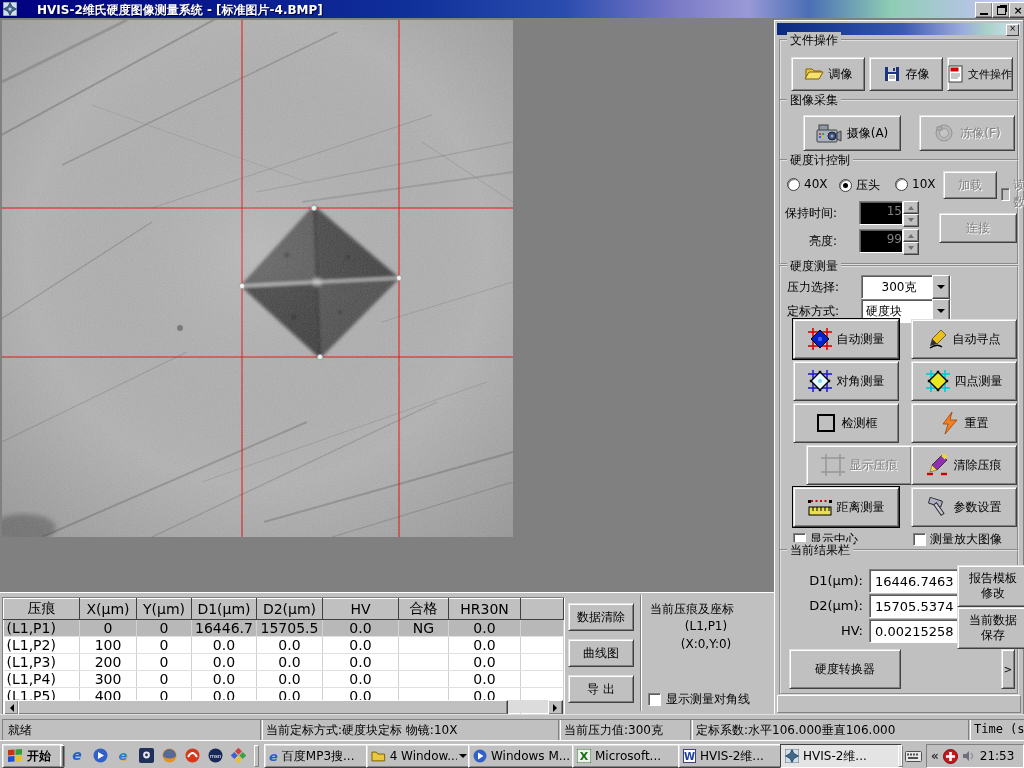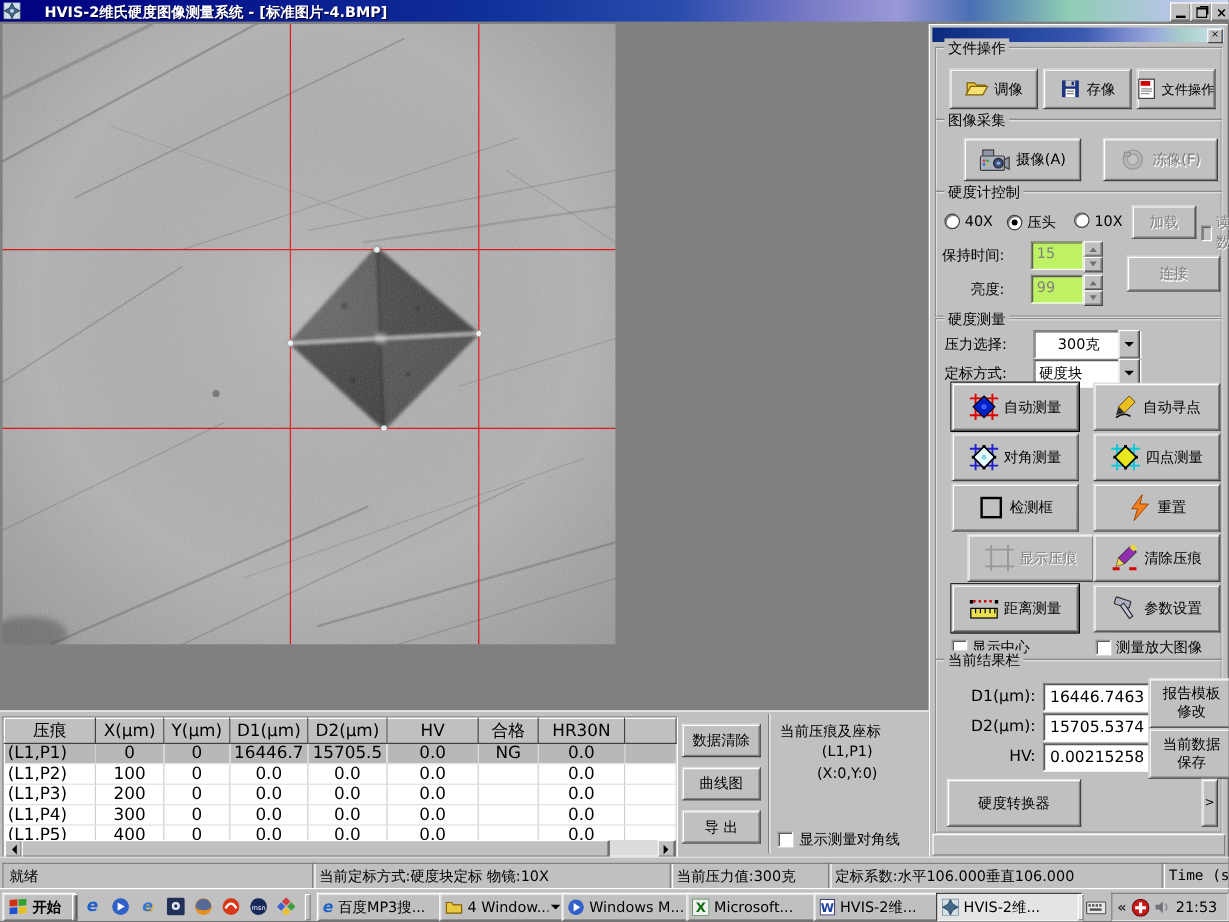--- a/index.html
+++ b/index.html
@@ -33,22 +33,22 @@
   .combo{background:#fff;border:1px solid;border-color:#808080 #fff #fff #808080;box-shadow:inset 1px 1px 0 #5a5a5a;display:flex;align-items:center;}
   .combo .val{flex:1;padding-left:4px;}
   .combo .drop{width:16px;height:100%;background:#c0c0c0;border:1px solid;border-color:#fff #404040 #404040 #fff;
     box-shadow:inset -1px -1px 0 #808080;display:flex;align-items:center;justify-content:center;}
   .tri-down{width:0;height:0;border:4px solid transparent;border-top:4px solid #000;margin-top:4px;}
   .radio{width:11px;height:11px;border-radius:50%;background:#fff;border:1px solid #404040;box-shadow:inset 1px 1px 0 #808080;position:relative;}
   .radio.on::after{content:"";position:absolute;left:3px;top:3px;width:5px;height:5px;border-radius:50%;background:#000;}
   .check{width:11px;height:11px;background:#fff;border:1px solid;border-color:#808080 #fff #fff #808080;box-shadow:inset 1px 1px 0 #5a5a5a;}
   .check.dis{background:#c0c0c0;}
   .spin{display:flex;}
-  .spin .field{width:38px;height:20px;background:#bef264;border:1px solid;border-color:#808080 #fff #fff #808080;
-    box-shadow:inset 1px 1px 0 #5a5a5a;color:#808080;padding:2px 0 0 4px;}
+  .spin .field{width:38px;height:20px;background:#000000;border:1px solid;border-color:#808080 #fff #fff #808080;
+    box-shadow:inset 1px 1px 0 #5a5a5a;color:#808080;padding:2px 0 0 4px;text-align:right;}
   .spin .btns{display:flex;flex-direction:column;}
   .spin .sb{width:14px;height:11px;background:#c0c0c0;border:1px solid;border-color:#fff #404040 #404040 #fff;
     box-shadow:inset -1px -1px 0 #808080;display:flex;align-items:center;justify-content:center;}
   .tri-up-s{width:0;height:0;border:3px solid transparent;border-bottom:4px solid #707070;margin-bottom:2px;}
   .tri-dn-s{width:0;height:0;border:3px solid transparent;border-top:4px solid #707070;margin-top:2px;}
   .valbox{background:#fff;border:1px solid;border-color:#808080 #fff #fff #808080;box-shadow:inset 1px 1px 0 #5a5a5a;
     font-size:13px;display:flex;align-items:center;padding-left:5px;}
   .rlabel{text-align:right;font-size:13px;}
   .btn2line{font-size:12px;text-align:center;line-height:1.25;padding:0 8px;}
 
@@ -244,21 +244,21 @@
     <div class="abs grp" style="left:4px;top:138px;width:236px;height:102px">
       <span class="legend">硬度计控制</span>
       <div class="abs" style="left:6px;top:16px;display:flex;align-items:center">
         <span class="radio"></span>
         <span style="margin-left:4px">40X</span>
       </div>
       <div class="abs" style="left:58px;top:16px;display:flex;align-items:center">
         <span class="radio on"></span>
         <span style="margin-left:4px">压头</span>
       </div>
-      <div class="abs" style="left:114px;top:16px;display:flex;">
+      <div class="abs" style="left:114px;top:16px;display:flex;align-items:center">
         <span class="radio"></span>
         <span style="margin-left:4px">10X</span>
       </div>
       <div class="abs btn disabled" style="left:162px;top:10px;width:52px;height:26px">
         <span class="lbl">加载</span>
       </div>
       <div class="abs" style="left:220px;top:16px;display:flex;align-items:center">
         <span class="check dis"></span>
         <span class="dis-text" style="margin-left:3px">读数</span>
       </div>

